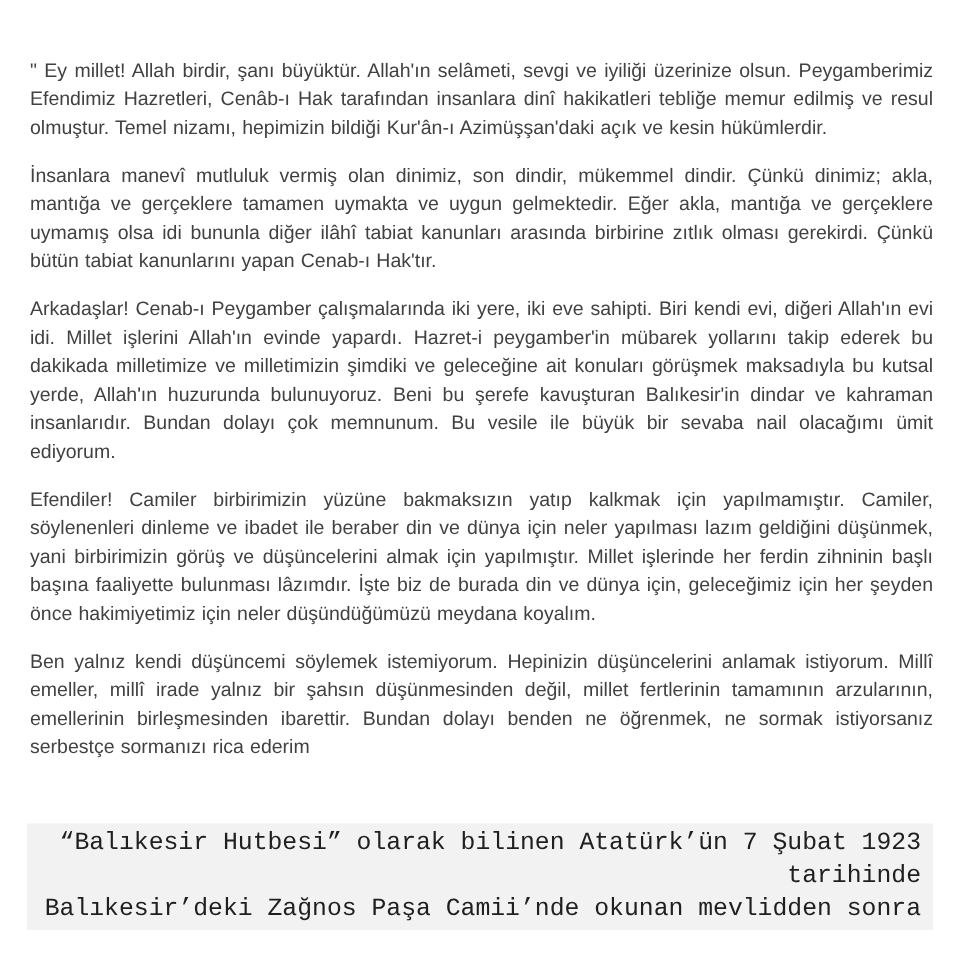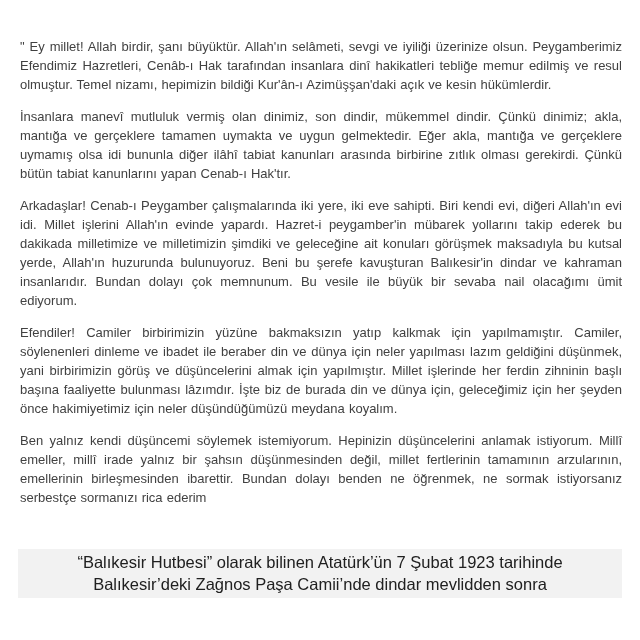--- a/index.html
+++ b/index.html
@@ -32,36 +32,37 @@
     word-spacing: 0.5px;
   }
   .caption-box {
     position: absolute;
     left: 18px;
     top: 549px;
     width: 604px;
     box-sizing: border-box;
     background: var(--caption-bg);
     color: var(--caption-text);
-    text-align: center;
+    text-align: right;
     padding: 2px 8px 3px 8px;
+    font-family: Liberation Mono, monospace;
   }
   .caption-line {
     font-size: 16.5px;
     line-height: 22px;
     font-weight: 400;
   }
 </style>
 </head>
 <body>
 
 <div class="speech">
   <p>" Ey millet! Allah birdir, şanı büyüktür. Allah'ın selâmeti, sevgi ve iyiliği üzerinize olsun. Peygamberimiz Efendimiz Hazretleri, Cenâb-ı Hak tarafından insanlara dinî hakikatleri tebliğe memur edilmiş ve resul olmuştur. Temel nizamı, hepimizin bildiği Kur'ân-ı Azimüşşan'daki açık ve kesin hükümlerdir.</p>
   <p>İnsanlara manevî mutluluk vermiş olan dinimiz, son dindir, mükemmel dindir. Çünkü dinimiz; akla, mantığa ve gerçeklere tamamen uymakta ve uygun gelmektedir. Eğer akla, mantığa ve gerçeklere uymamış olsa idi bununla diğer ilâhî tabiat kanunları arasında birbirine zıtlık olması gerekirdi. Çünkü bütün tabiat kanunlarını yapan Cenab-ı Hak'tır.</p>
   <p>Arkadaşlar! Cenab-ı Peygamber çalışmalarında iki yere, iki eve sahipti. Biri kendi evi, diğeri Allah'ın evi idi. Millet işlerini Allah'ın evinde yapardı. Hazret-i peygamber'in mübarek yollarını takip ederek bu dakikada milletimize ve milletimizin şimdiki ve geleceğine ait konuları görüşmek maksadıyla bu kutsal yerde, Allah'ın huzurunda bulunuyoruz. Beni bu şerefe kavuşturan Balıkesir'in dindar ve kahraman insanlarıdır. Bundan dolayı çok memnunum. Bu vesile ile büyük bir sevaba nail olacağımı ümit ediyorum.</p>
   <p>Efendiler! Camiler birbirimizin yüzüne bakmaksızın yatıp kalkmak için yapılmamıştır. Camiler, söylenenleri dinleme ve ibadet ile beraber din ve dünya için neler yapılması lazım geldiğini düşünmek, yani birbirimizin görüş ve düşüncelerini almak için yapılmıştır. Millet işlerinde her ferdin zihninin başlı başına faaliyette bulunması lâzımdır. İşte biz de burada din ve dünya için, geleceğimiz için her şeyden önce hakimiyetimiz için neler düşündüğümüzü meydana koyalım.</p>
   <p>Ben yalnız kendi düşüncemi söylemek istemiyorum. Hepinizin düşüncelerini anlamak istiyorum. Millî emeller, millî irade yalnız bir şahsın düşünmesinden değil, millet fertlerinin tamamının arzularının, emellerinin birleşmesinden ibarettir. Bundan dolayı benden ne öğrenmek, ne sormak istiyorsanız serbestçe sormanızı rica ederim</p>
 </div>
 
 <div class="caption-box">
   <div class="caption-line">“Balıkesir Hutbesi” olarak bilinen Atatürk’ün 7 Şubat 1923 tarihinde</div>
-  <div class="caption-line">Balıkesir’deki Zağnos Paşa Camii’nde dindar mevlidden sonra</div>
+  <div class="caption-line">Balıkesir’deki Zağnos Paşa Camii’nde okunan mevlidden sonra</div>
 </div>
 
 </body></html>

